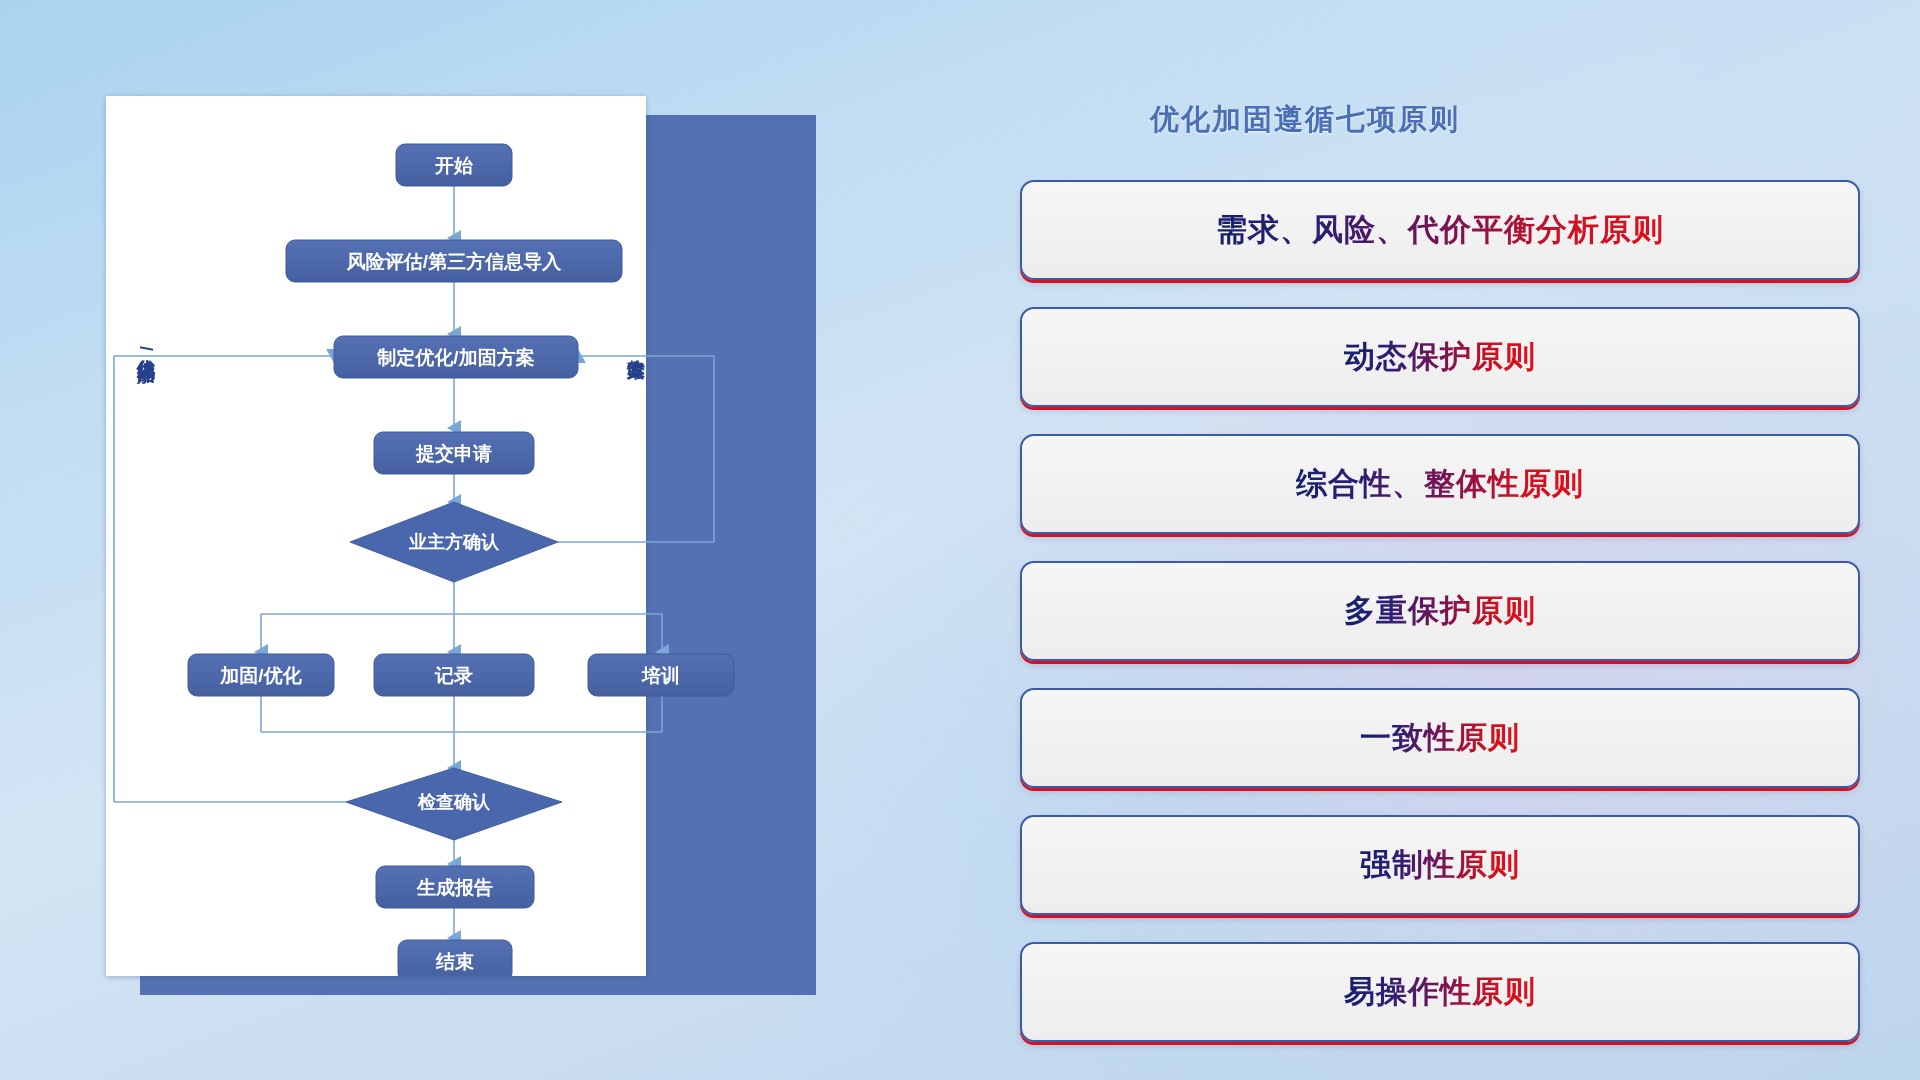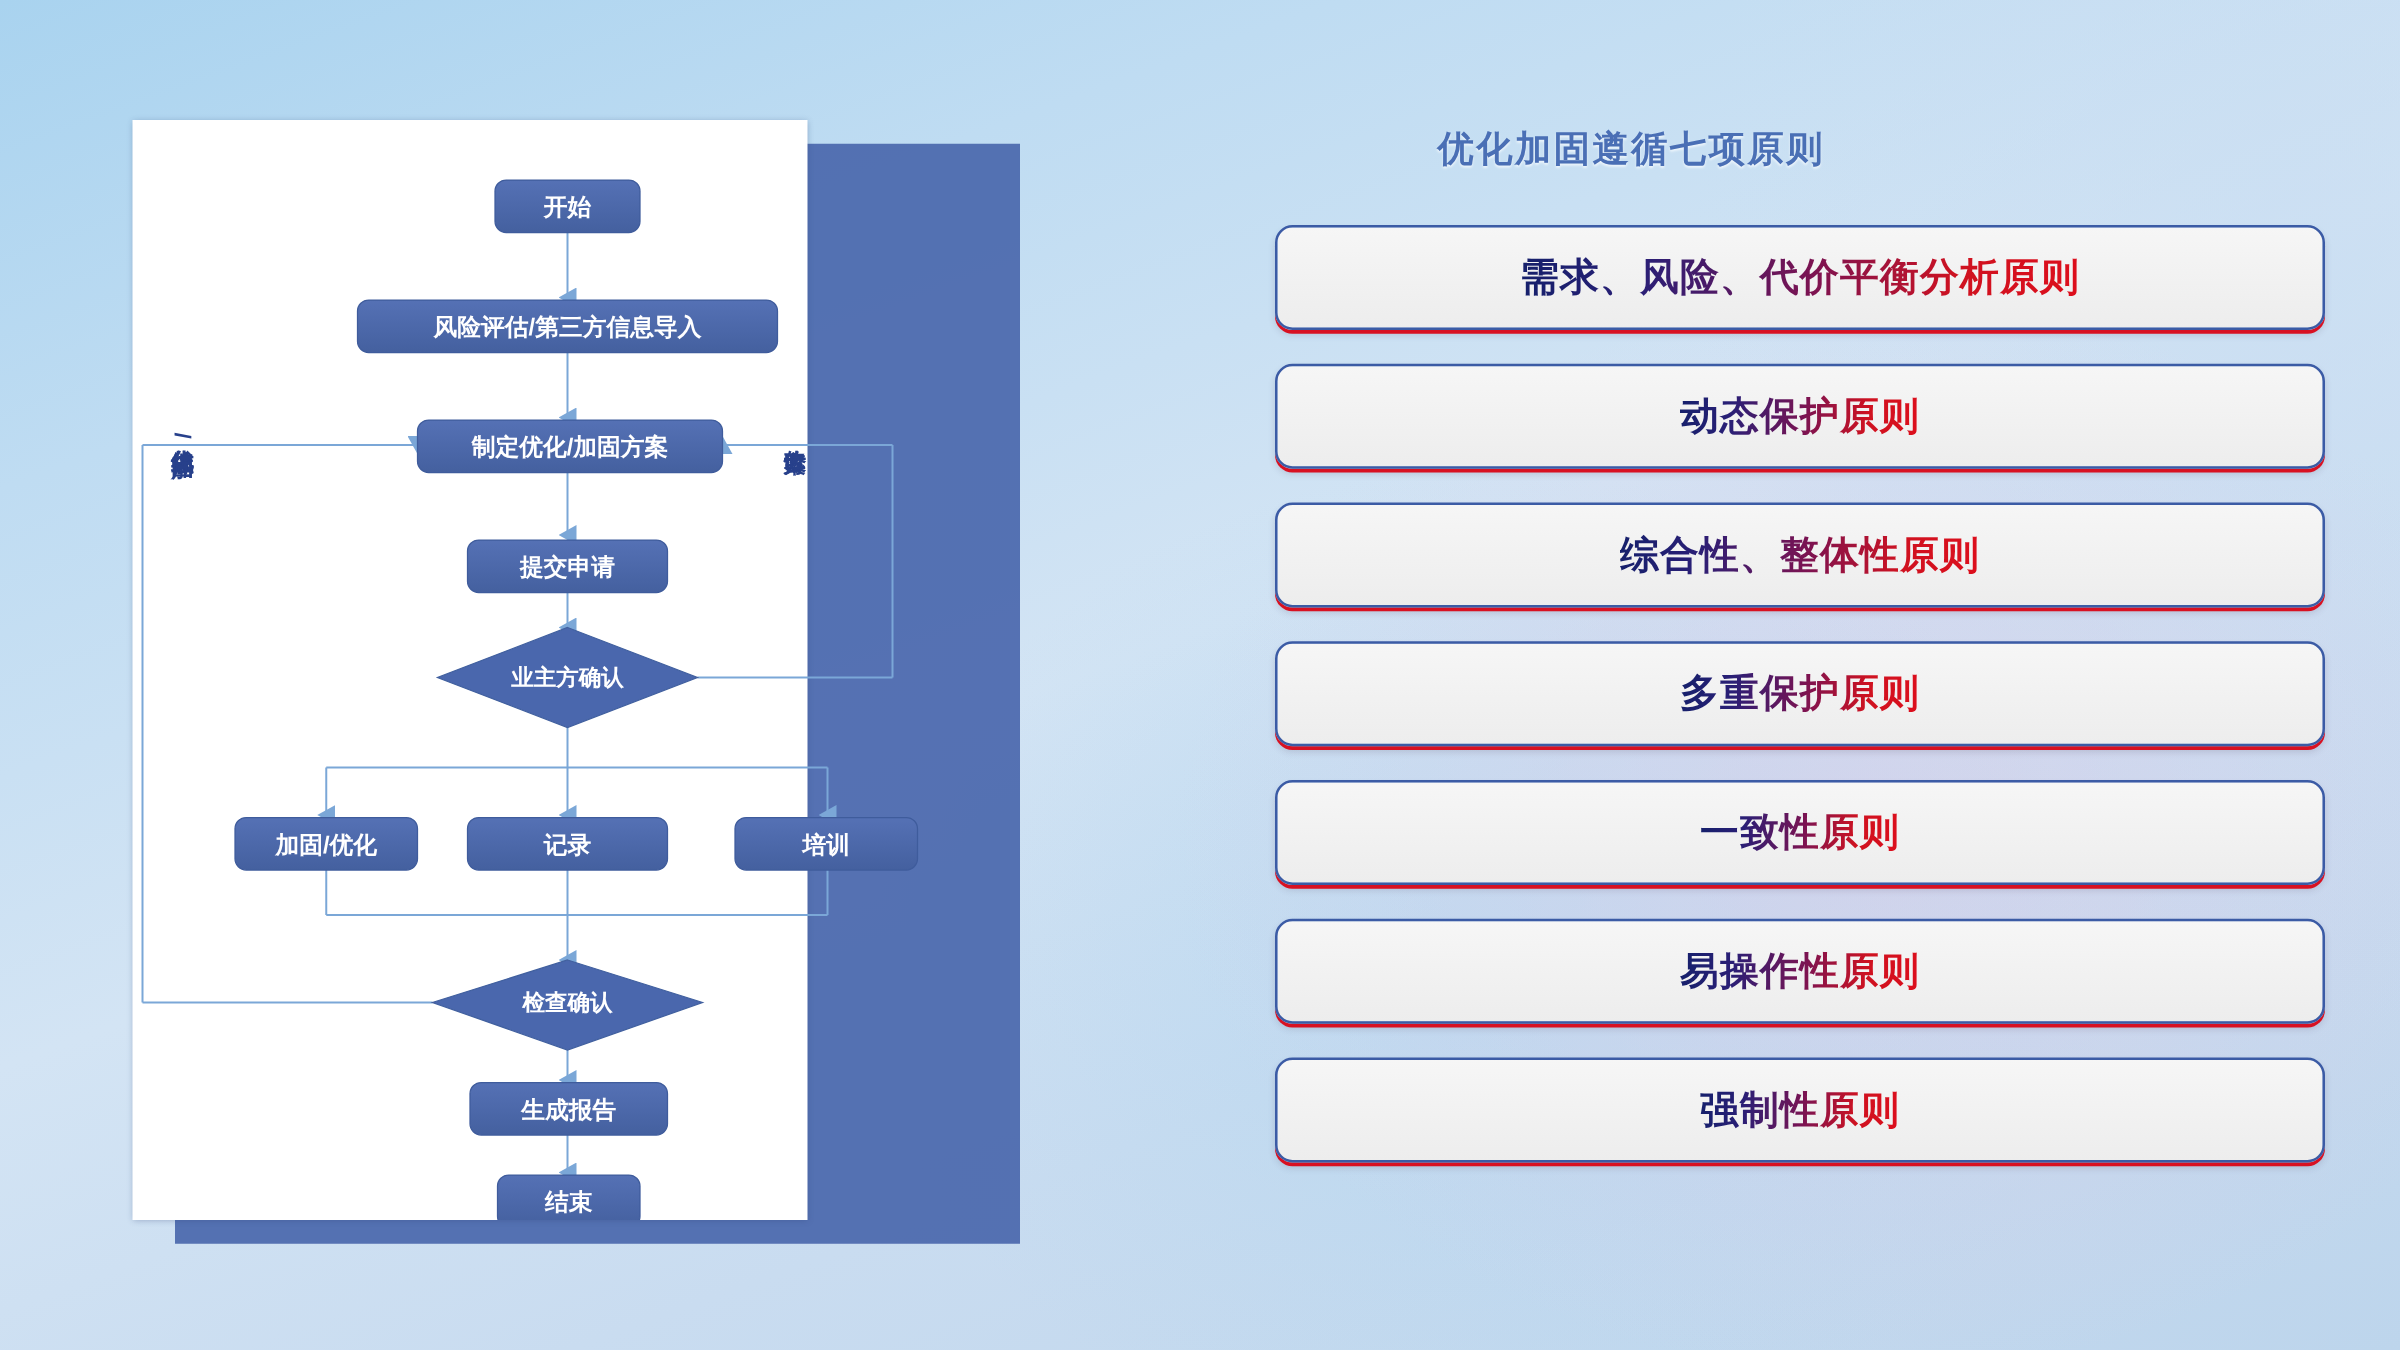--- a/index.html
+++ b/index.html
@@ -50,21 +50,21 @@
     font-size: 29px;
     font-weight: bold;
     color: #4a6fb5;
     letter-spacing: 2px;
     margin-left: 130px;
     margin-bottom: 40px;
     text-shadow: 0 1px 2px rgba(255,255,255,.7);
   }
   .principle-card {
     position: relative;
-    height: 84px;
+    height: 100px;
     margin-bottom: 27px;
     background: linear-gradient(180deg, #f6f6f6 0%, #f1f1f1 55%, #ededed 100%);
     border: 2px solid #3b5ba5;
     border-radius: 14px;
     display: flex;
     align-items: center;
     justify-content: center;
     box-shadow: 0 3px 0 0 #d81122, 0 4px 6px rgba(70,60,90,.18);
   }
   .principle-label {
@@ -215,20 +215,20 @@
     <div class="principle-card">
       <span class="principle-label">综合性、整体性原则</span>
     </div>
     <div class="principle-card">
       <span class="principle-label">多重保护原则</span>
     </div>
     <div class="principle-card">
       <span class="principle-label">一致性原则</span>
     </div>
     <div class="principle-card">
+      <span class="principle-label">强制性原则</span>
+    </div>
+    <div class="principle-card">
       <span class="principle-label">易操作性原则</span>
-    </div>
-    <div class="principle-card">
-      <span class="principle-label">强制性原则</span>
     </div>
 
   </div>
 </div>
 
 </body></html>

